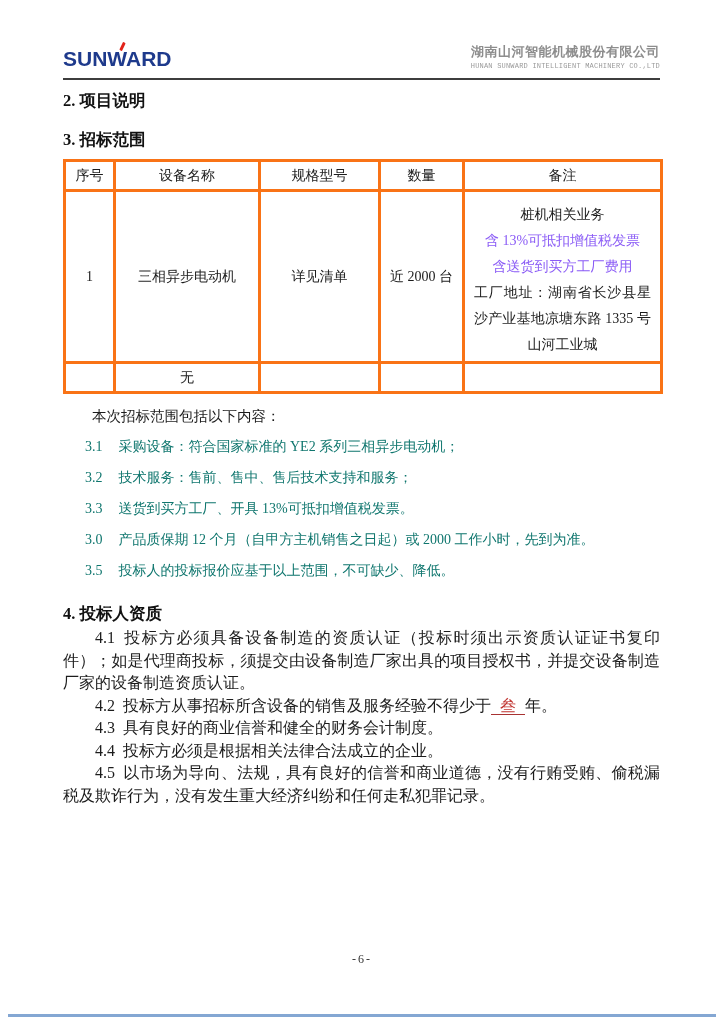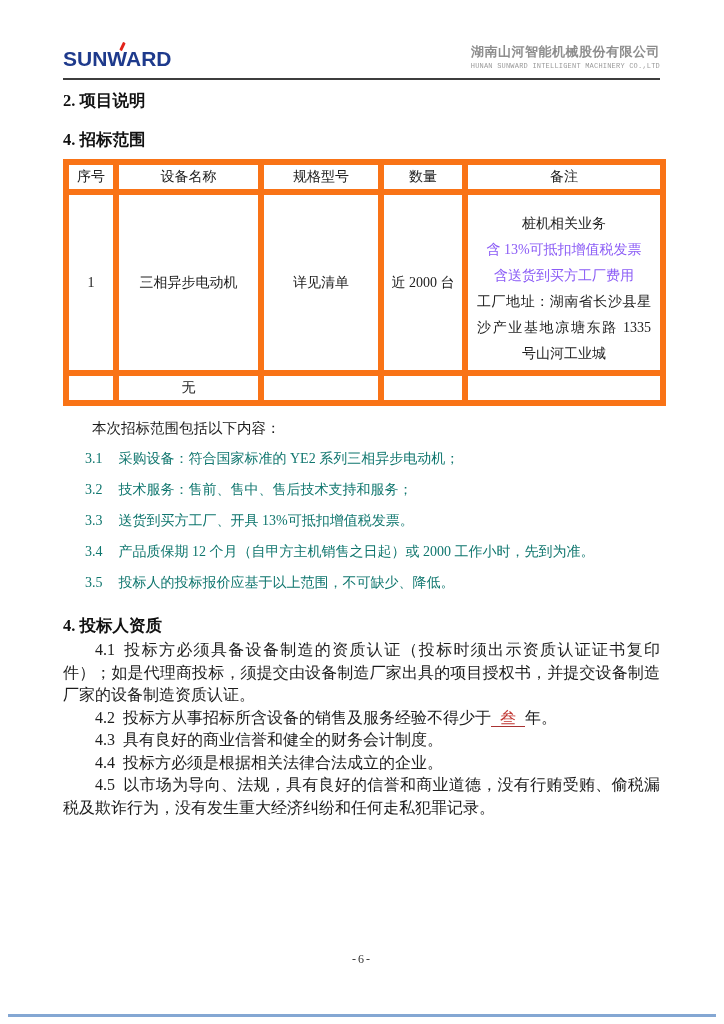--- a/index.html
+++ b/index.html
@@ -52,24 +52,24 @@
     text-decoration:underline;
     text-underline-offset:4px;
   }
 
   
   table.scope {
     border-collapse:collapse; table-layout:fixed;
     margin:8px 64px 0 63px; width:597px;
     font-size:14px; color:#1c1c1c;
   }
-  table.scope th, table.scope td { border:6px solid #f97316;margin-top:24px; }
+  table.scope th, table.scope td { border:3px solid #f97316;margin-top:24px; }
   table.scope th { height:30px; font-weight:normal; text-align:center; vertical-align:middle; }
   td.cell-center { text-align:center; vertical-align:middle; }
-  td.notes-cell { padding:16px 9px 3px 9px; vertical-align:top; line-height:26px; }
+  td.notes-cell { padding:10px 9px 3px 9px; vertical-align:top; line-height:26px; }
   .note-line { text-align:center; }
   .note-red { color:#8b5cf6; }
   .note-addr { text-align:justify; text-align-last:center; }
   tr.row-none td { height:30px; }
 
   
   .scope-intro {
     margin:11px 64px 0 63px;
     font-size:14.5px; line-height:22px; text-indent:2em;
   }
@@ -115,21 +115,21 @@
       <span class="logo-tick"></span>
     </div>
     <div class="company">
       <div class="company-cn">湖南山河智能机械股份有限公司</div>
       <div class="company-en">HUNAN SUNWARD INTELLIGENT MACHINERY CO.,LTD</div>
     </div>
   </div>
 
   <div class="s-title" id="s2-title">2.  项目说明</div>
 
-  <div class="s-title" id="s3-title">4.  招标范围</div>
+  <div class="s-title" id="s3-title">3.  招标范围</div>
 
   <table class="scope">
     <colgroup>
       <col style="width:50px">
         <col style="width:145px">
         <col style="width:120px">
         <col style="width:84px">
         <col style="width:198px">
     </colgroup>
     <tbody>
@@ -161,21 +161,21 @@
     </tr>
   </tbody>
     </table>
 
   <p class="scope-intro">本次招标范围包括以下内容：</p>
 
   <ul class="scope-items">
     <li><span class="num">3.1</span><span>采购设备：符合国家标准的 YE2 系列三相异步电动机；</span></li>
     <li><span class="num">3.2</span><span>技术服务：售前、售中、售后技术支持和服务；</span></li>
     <li><span class="num">3.3</span><span>送货到买方工厂、开具 13%可抵扣增值税发票。</span></li>
-    <li><span class="num">3.4</span><span>产品质保期 12 个月（自甲方主机销售之日起）或 2000 工作小时，先到为准。</span></li>
+    <li><span class="num">3.0</span><span>产品质保期 12 个月（自甲方主机销售之日起）或 2000 工作小时，先到为准。</span></li>
     <li><span class="num">3.5</span><span>投标人的投标报价应基于以上范围，不可缺少、降低。</span></li>
   </ul>
 
   <div class="s-title" id="s4-title">4.  投标人资质</div>
 
   <p class="s4-para" id="s4-p1"><span class="num">4.1</span><span>投标方必须具备设备制造的资质认证（投标时须出示资质认证证书复印件）；如是代理商投标，须提交由设备制造厂家出具的项目授权书，并提交设备制造厂家的设备制造资质认证。</span></p>
 
   <p class="s4-para"><span class="num">4.2</span><span>投标方从事招标所含设备的销售及服务经验不得少于</span><span class="u-red">叁</span><span>年。</span></p>
 
   <p class="s4-para"><span class="num">4.3</span><span>具有良好的商业信誉和健全的财务会计制度。</span></p>

